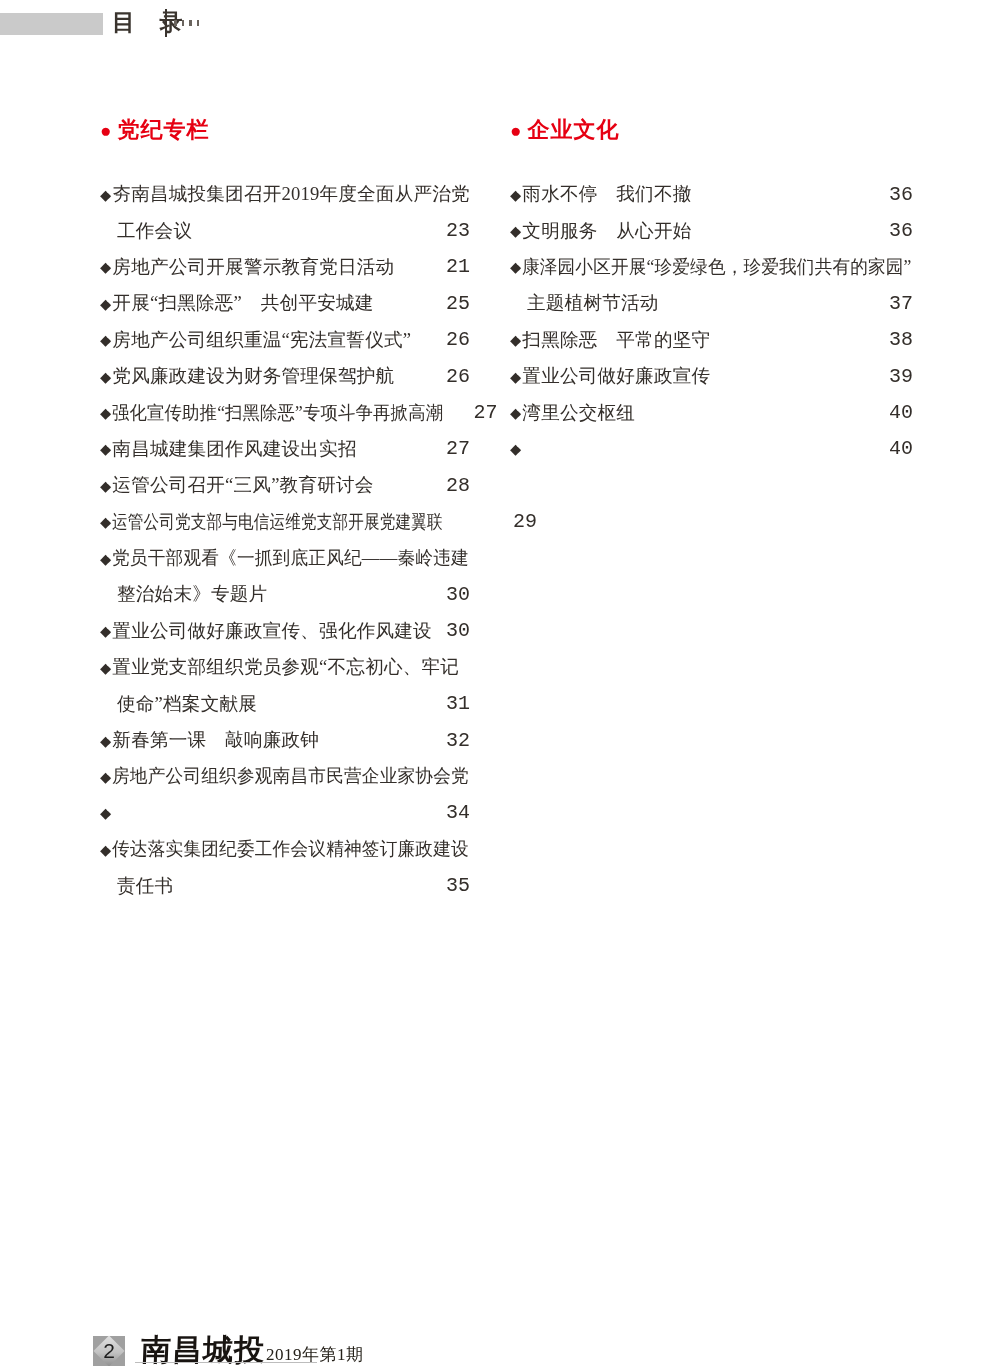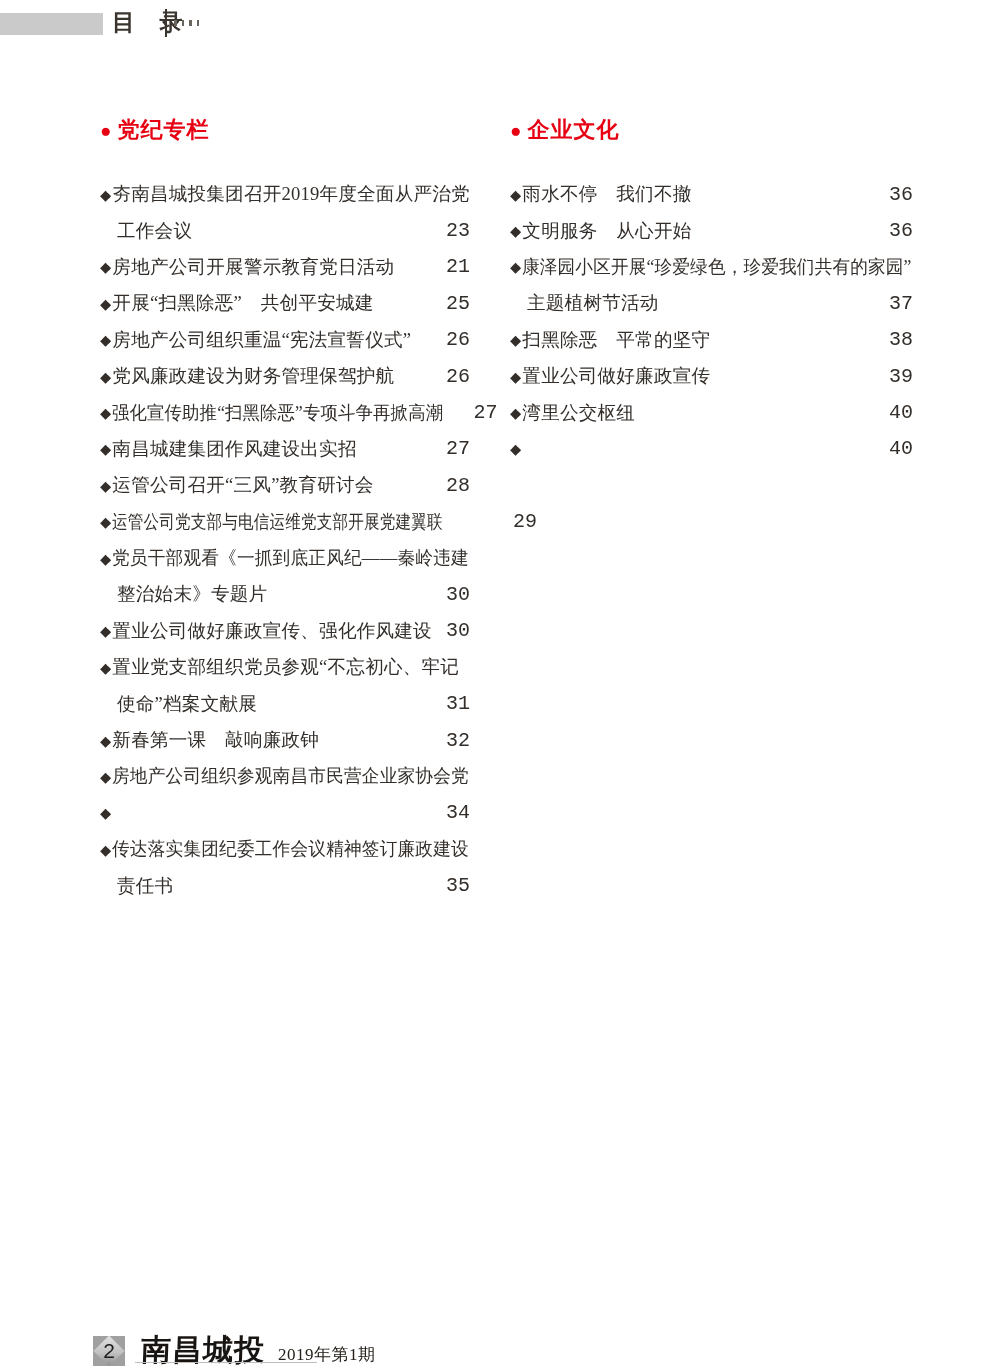--- a/index.html
+++ b/index.html
@@ -53,21 +53,21 @@
   }
   .page-badge .num{
     position:relative;z-index:1;
     font-family:"Liberation Sans","DejaVu Sans",sans-serif;
     font-size:21px;font-weight:500;color:#1c1c1c;
   }
   .magazine-title{
     margin-left:16px;font-size:30px;font-weight:700;color:#181411;
     font-family:"Liberation Serif","DejaVu Serif",serif;transform:skewX(-2deg);letter-spacing:1px;
   }
-  .issue{margin-left:13px;padding-top:7px;font-size:17px;color:#242019;letter-spacing:0.5px;}
+  .issue{margin-left:1px;padding-top:7px;font-size:17px;color:#242019;letter-spacing:0.5px;}
   .footer-rule{position:absolute;left:135px;top:1362px;width:182px;height:1px;background:#bdbdbd;}
 </style>
 </head>
 <body>
 
 <div class="page">
 
   <div class="header-bar"></div>
   <div class="header-title">目 录</div>
   <div class="header-divider"></div>

